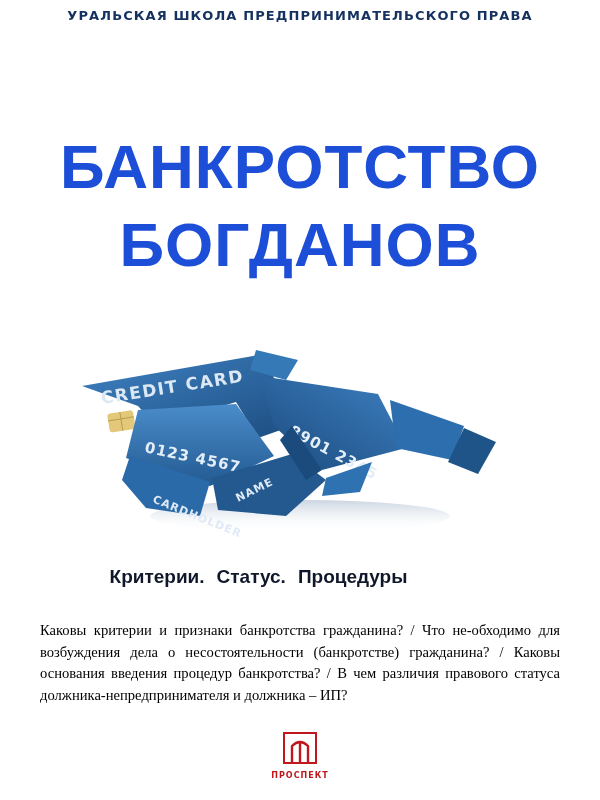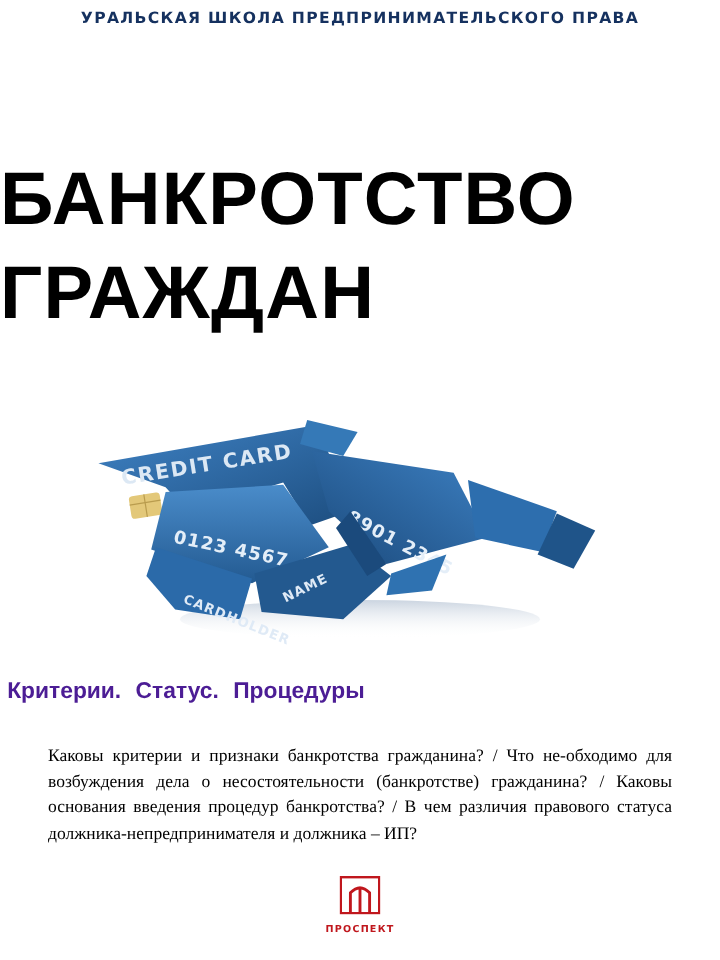--- a/index.html
+++ b/index.html
@@ -49,21 +49,22 @@
     letter-spacing: 1.6px;
     line-height: 28px;
     font-weight: normal;
     text-transform: uppercase;
   }
   .title {
     position: absolute;
     top: 128px;
     left: 0;
     width: 600px;
-    color: #000000;
+    text-align: center;
+    color: #1d4ed8;
     font-family: "Liberation Sans", sans-serif;
   }
   .title .t-line {
     font-size: 62px;
     font-weight: bold;
     line-height: 78px;
     letter-spacing: 1px;
     white-space: nowrap;
   }
   .art {
@@ -74,23 +75,24 @@
     height: 210px;
   }
   .art svg {
     display: block;
   }
   .subtitle {
     position: absolute;
     top: 566px;
     left: 0;
     width: 517px;
+    text-align: center;
     font-size: 19px;
     font-weight: bold;
-    color: #4c1d95;
+    color: #0f172a;
     font-family: "Liberation Sans", sans-serif;
   }
   .subtitle span {
     margin: 0 6px;
   }
   .blurb {
     position: absolute;
     top: 620px;
     left: 40px;
     width: 520px;
@@ -124,21 +126,21 @@
 </head>
 <body>
 
 <div class="cover">
 
   <div class="series-line">УРАЛЬСКАЯ ШКОЛА ПРЕДПРИНИМАТЕЛЬСКОГО ПРАВА</div>
 
 
   <div class="title">
     <div class="t-line">БАНКРОТСТВО</div>
-    <div class="t-line">ГРАЖДАН</div>
+    <div class="t-line">БОГДАНОВ</div>
   </div>
 
   <div class="art">
     <svg width="480" height="210" viewBox="0 0 480 210" xmlns="http://www.w3.org/2000/svg">
       <defs>
         <linearGradient id="gblue" x1="0" y1="0" x2="1" y2="1">
           <stop offset="0%" stop-color="#3f82c4"></stop>
           <stop offset="100%" stop-color="#1d4e80"></stop>
         </linearGradient>
         <linearGradient id="gblue2" x1="0" y1="0" x2="0" y2="1">

